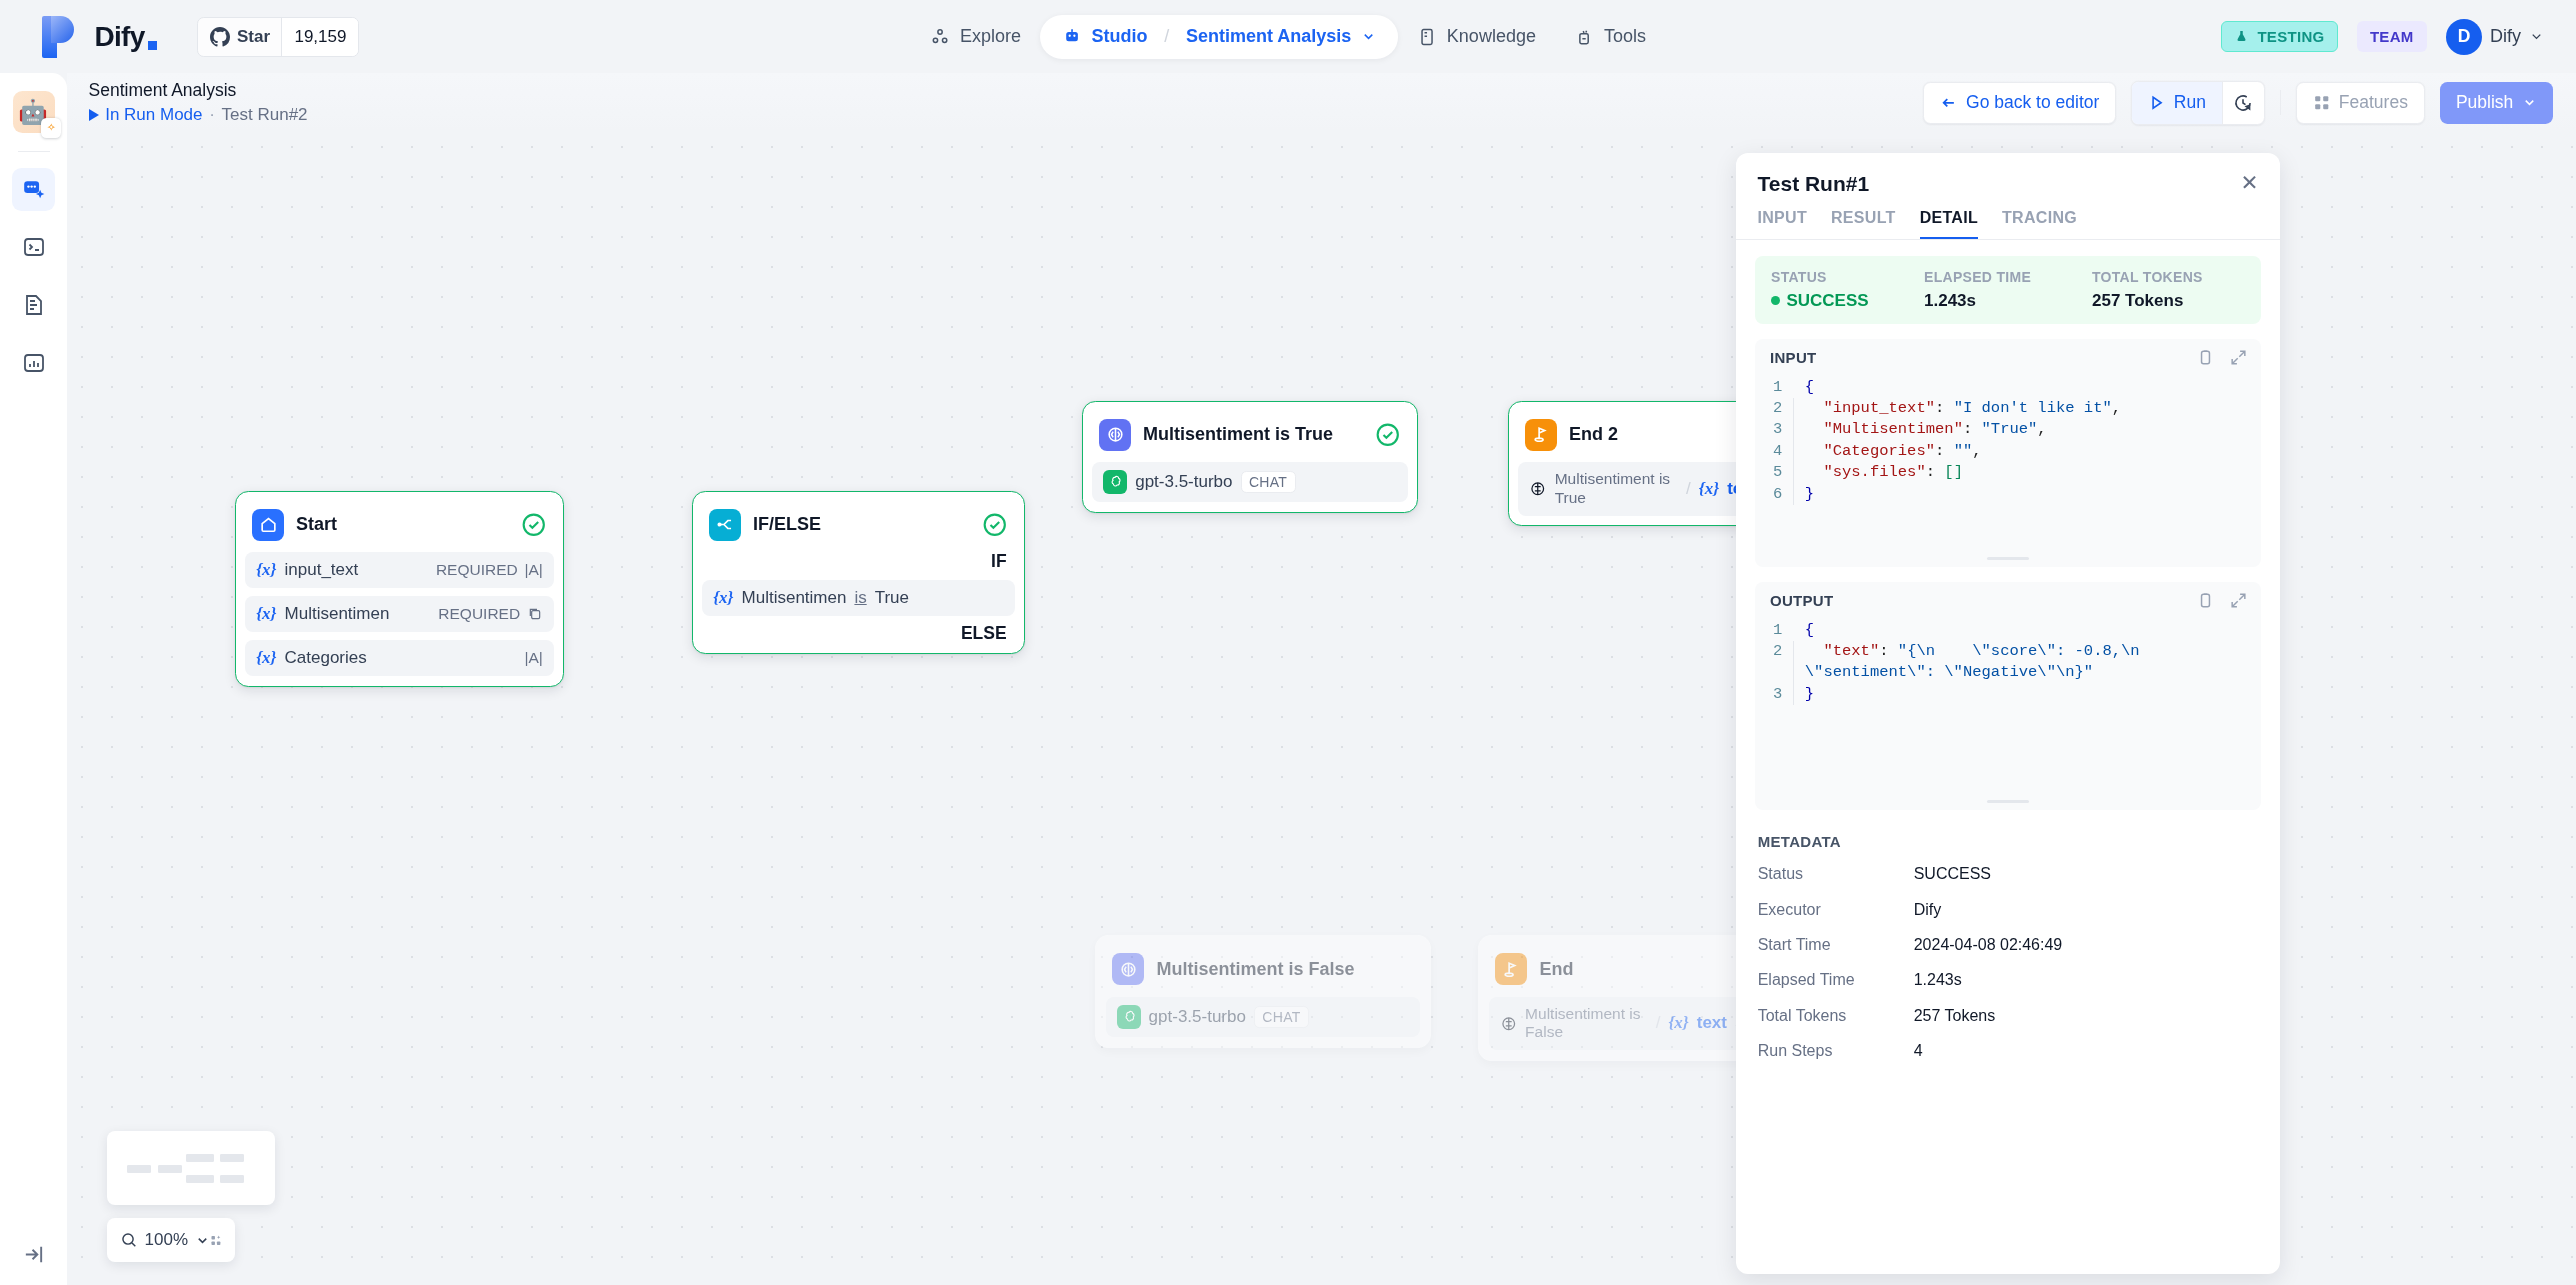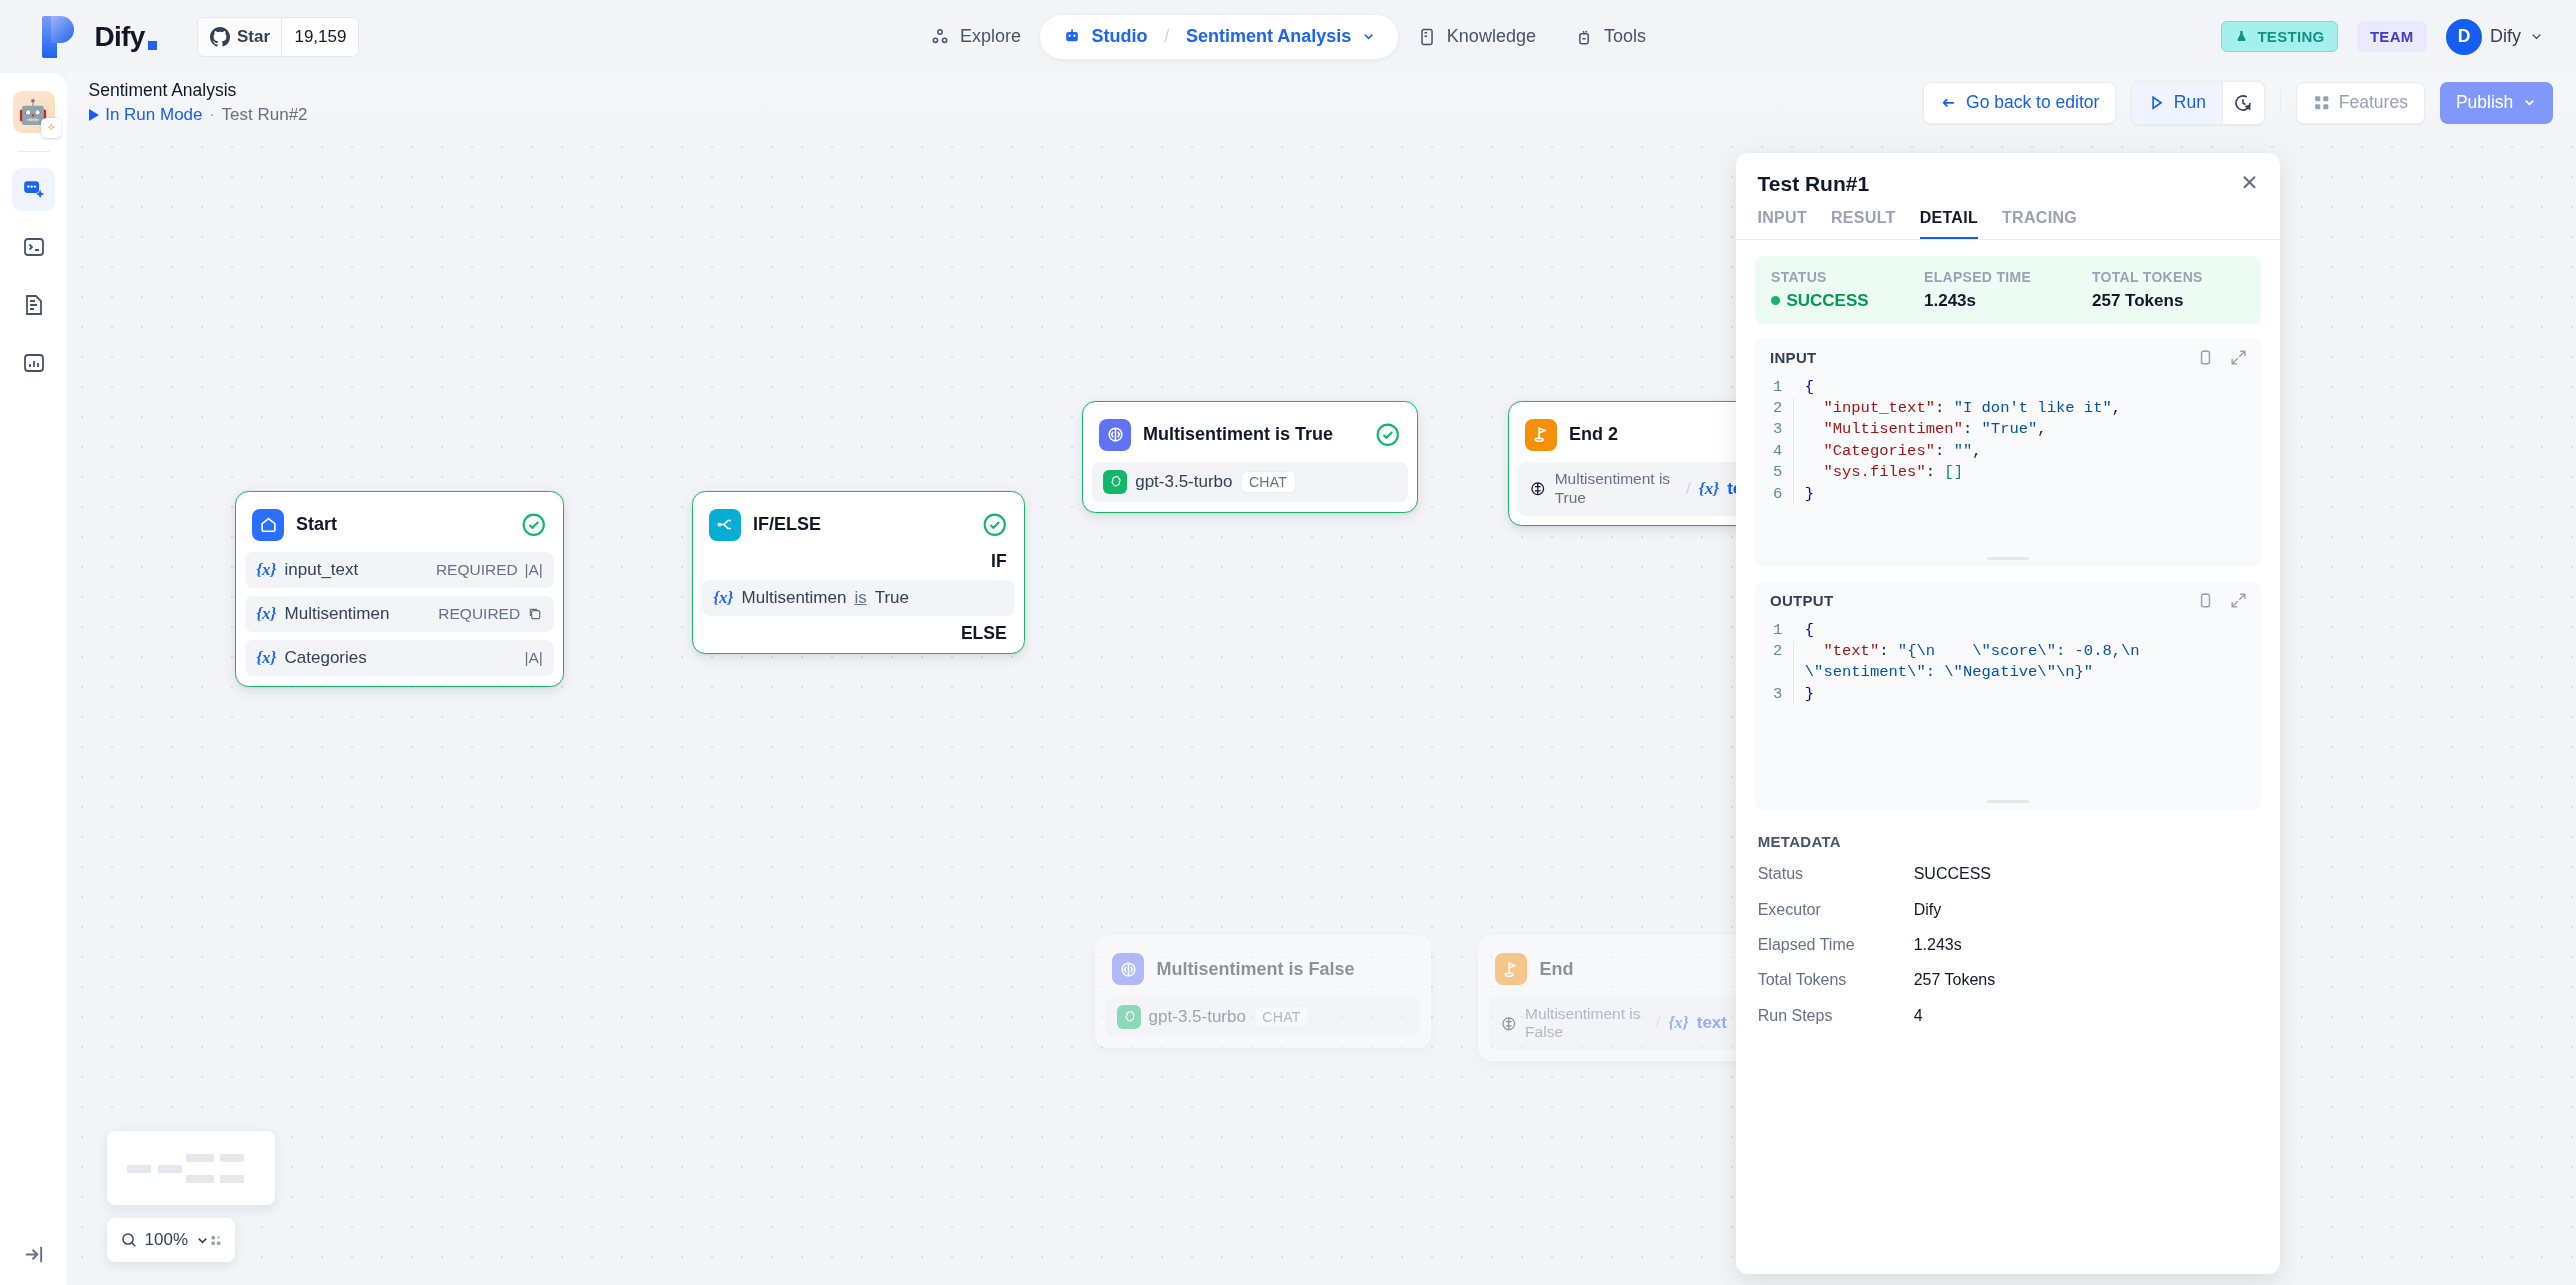--- a/index.html
+++ b/index.html
@@ -711,20 +711,24 @@
         <div id="meta-rows">
             <div class="meta-row">
               <div class="meta-k">Status</div>
               <div class="meta-v">SUCCESS</div>
             </div>
             <div class="meta-row">
               <div class="meta-k">Executor</div>
               <div class="meta-v">Dify</div>
             </div>
             <div class="meta-row">
+              <div class="meta-k">Start Time</div>
+              <div class="meta-v">2024-04-08 02:46:49</div>
+            </div>
+            <div class="meta-row">
               <div class="meta-k">Elapsed Time</div>
               <div class="meta-v">1.243s</div>
             </div>
             <div class="meta-row">
               <div class="meta-k">Total Tokens</div>
               <div class="meta-v">257 Tokens</div>
             </div>
             <div class="meta-row">
               <div class="meta-k">Run Steps</div>
               <div class="meta-v">4</div>

